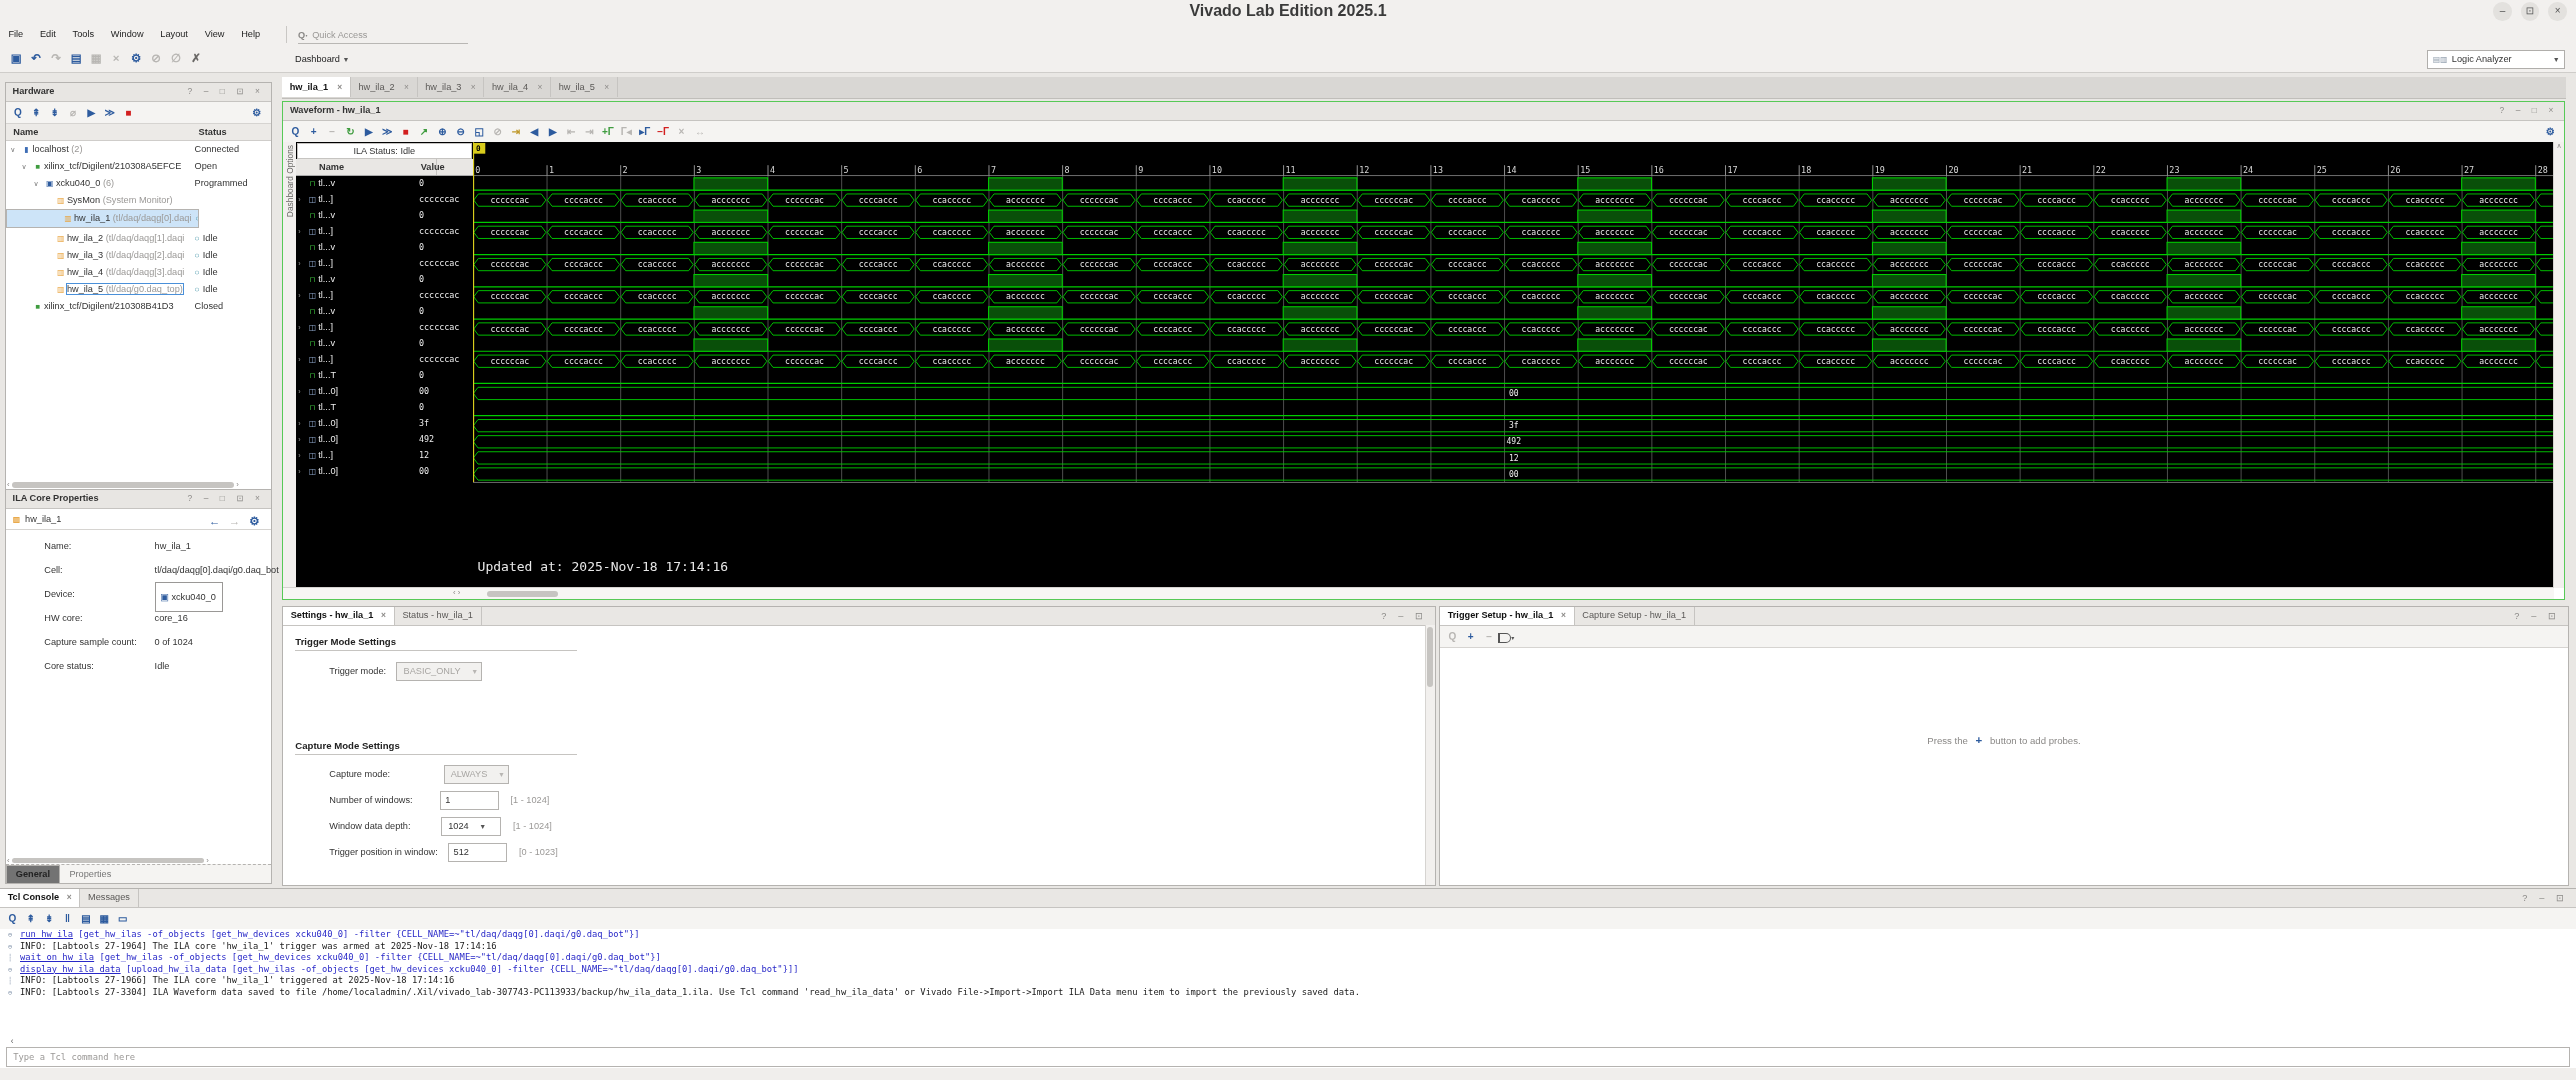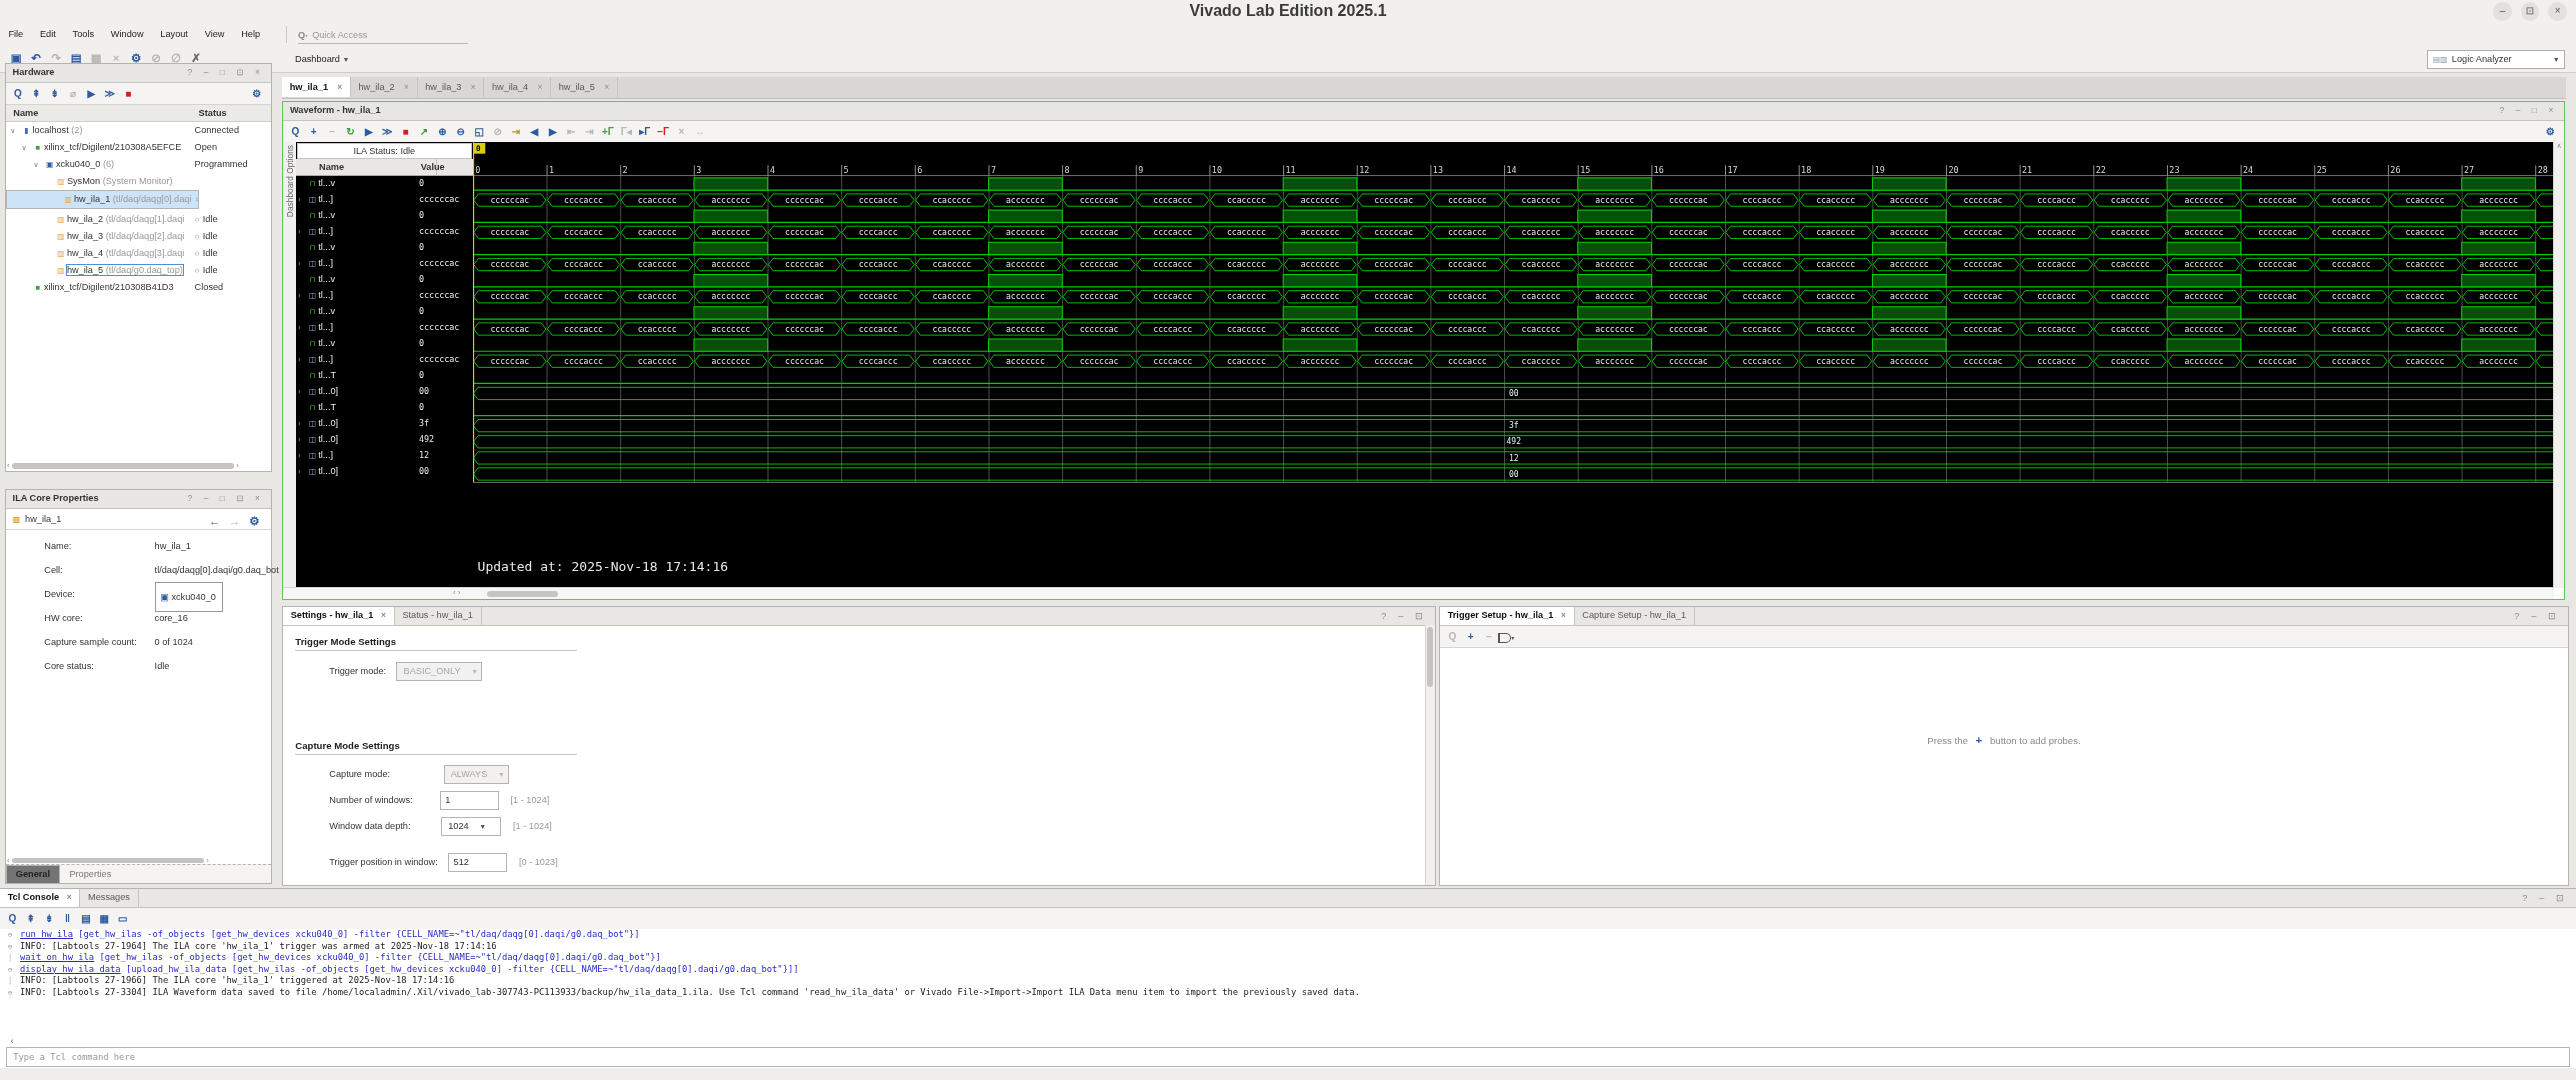--- a/index.html
+++ b/index.html
@@ -141,21 +141,21 @@
 
   <div class="abs" id="toolbar"><span id="maintoolicons" style="margin-left:6.1px;display:inline-block;"><span class="tb-ic ic-blue">▣</span><span class="tb-ic ic-blue">↶</span><span class="tb-ic ic-dim">↷</span><span class="tb-ic ic-blue">▤</span><span class="tb-ic ic-dim">▦</span><span class="tb-ic ic-dim">×</span><span class="tb-ic ic-blue">⚙</span><span class="tb-ic ic-dim">⊘</span><span class="tb-ic ic-dim">∅</span><span class="tb-ic ic-dark">✗</span></span></div>
   <div class="abs" id="dashbtn">
     <span>Dashboard</span> <span class="car">▼</span>
   </div>
   <div class="abs" id="layoutsel">
     <span class="lay-ic">▤▥</span><span>Logic Analyzer</span>
     <span class="car">▼</span>
   </div>
 
-  <div class="panel" id="hwpanel" style="left:4.6px;top:63px;width:265px;height:407px;">
+  <div class="panel" id="hwpanel" style="left:4.6px;top:82px;width:265px;height:407px;">
     <div class="phead">
       <span class="ptitle">Hardware</span>
       <span class="pbtns">? – □ ⊡ ×</span>
     </div>
     <div class="ptools">
       <span id="hwtoolicons"><span class="tb-ic ic-blue">Q</span><span class="tb-ic ic-blue">⇞</span><span class="tb-ic ic-blue">⇟</span><span class="tb-ic ic-dim">⌀</span><span class="tb-ic ic-blue">▶</span><span class="tb-ic ic-blue">≫</span><span class="tb-ic ic-red">■</span></span>
       <span style="float:right;margin-right:4.6px;" class="tb-ic ic-blue">⚙</span>
     </div>
     <div id="hw-colhead">
       <span style="margin-left:7.7px;">Name</span>
@@ -784,21 +784,21 @@
           <span class="inp" style="margin-left:24.5px;"><span>1</span></span>
           <span class="hint">[1 - 1024]</span>
         </div>
         <div style="margin:7px 0 0 34px;">
           <span class="frm-label">Window data depth:</span>
           <span class="sel" style="margin-left:28px;width:46px;">
             <span>1024</span><span class="car ic-blue">▼</span>
           </span>
           <span class="hint">[1 - 1024]</span>
         </div>
-        <div style="margin:17px 0 0 34px;">
+        <div style="margin:7px 0 0 34px;">
           <span class="frm-label">Trigger position in window:</span>
           <span class="inp" style="margin-left:7.7px;"><span>512</span></span>
           <span class="hint">[0 - 1023]</span>
         </div>
         <div class="sec-title" style="margin-top:21.5px;">General Settings</div>
       </div>
     </div>
     <div class="vscroll">
         <span class="vthumb"></span>
       </div>

